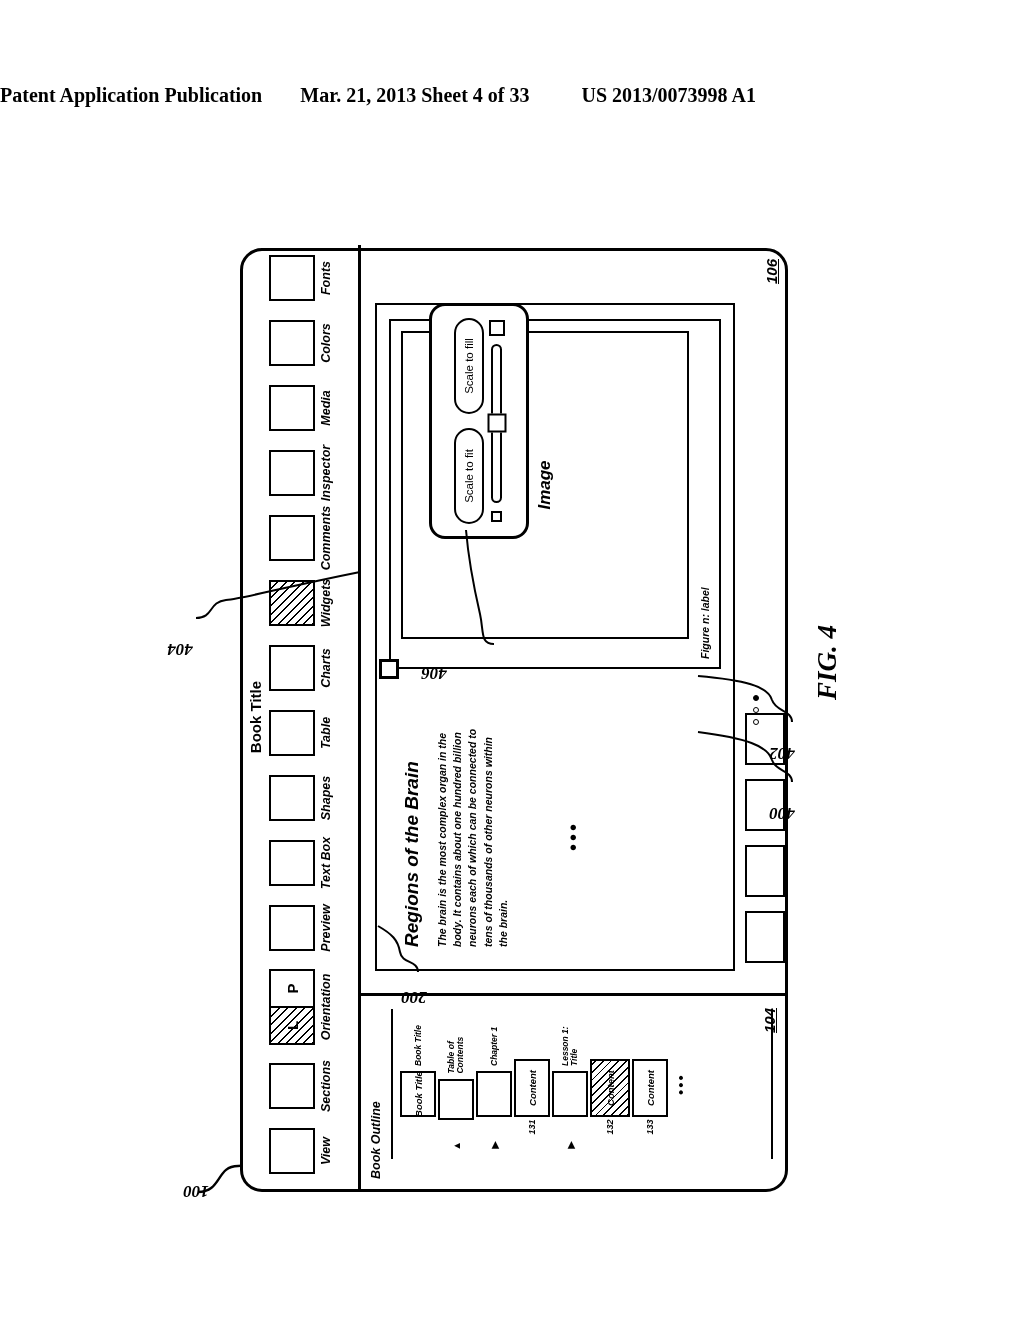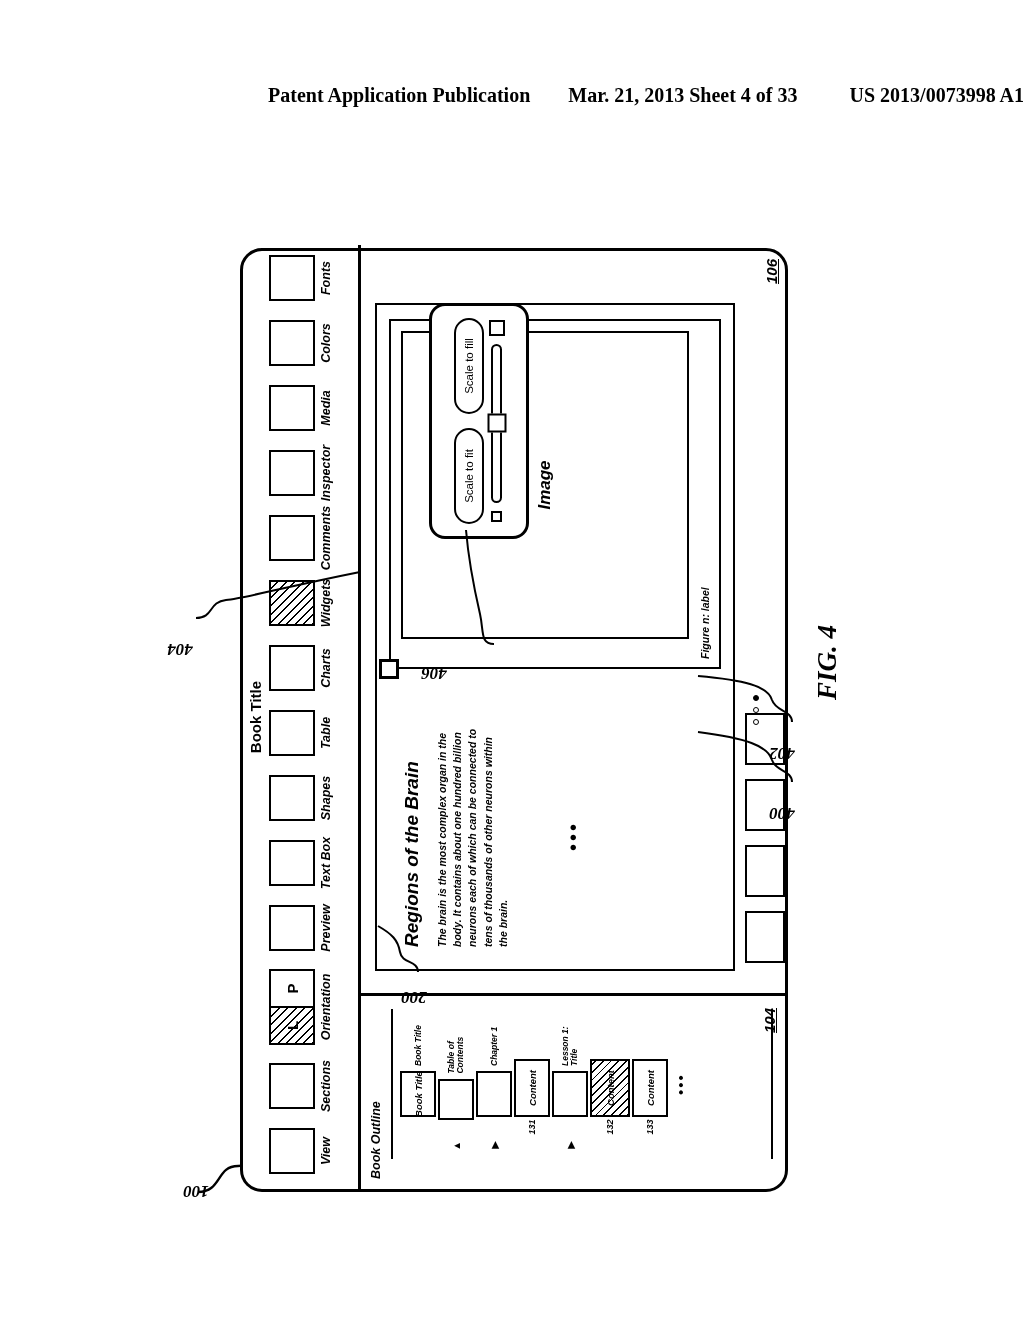--- a/index.html
+++ b/index.html
@@ -13,21 +13,21 @@
     position: relative;
     font-family: "Liberation Sans", sans-serif;
     color: #000;
     overflow: hidden;
   }
 
   
   .pub-header {
     position: absolute;
     top: 84px; left: 0; width: 1024px;
-    text-align: right;
+    text-align: left;
     font-family: "Liberation Serif", serif;
     font-weight: bold;
     font-size: 20px;
     letter-spacing: 0px;
     white-space: nowrap;
   }
   .pub-header span { display: inline-block; vertical-align: baseline; }
   .hdr-gap-a { width: 28px; }
   .hdr-gap-b { width: 42px; }
 

